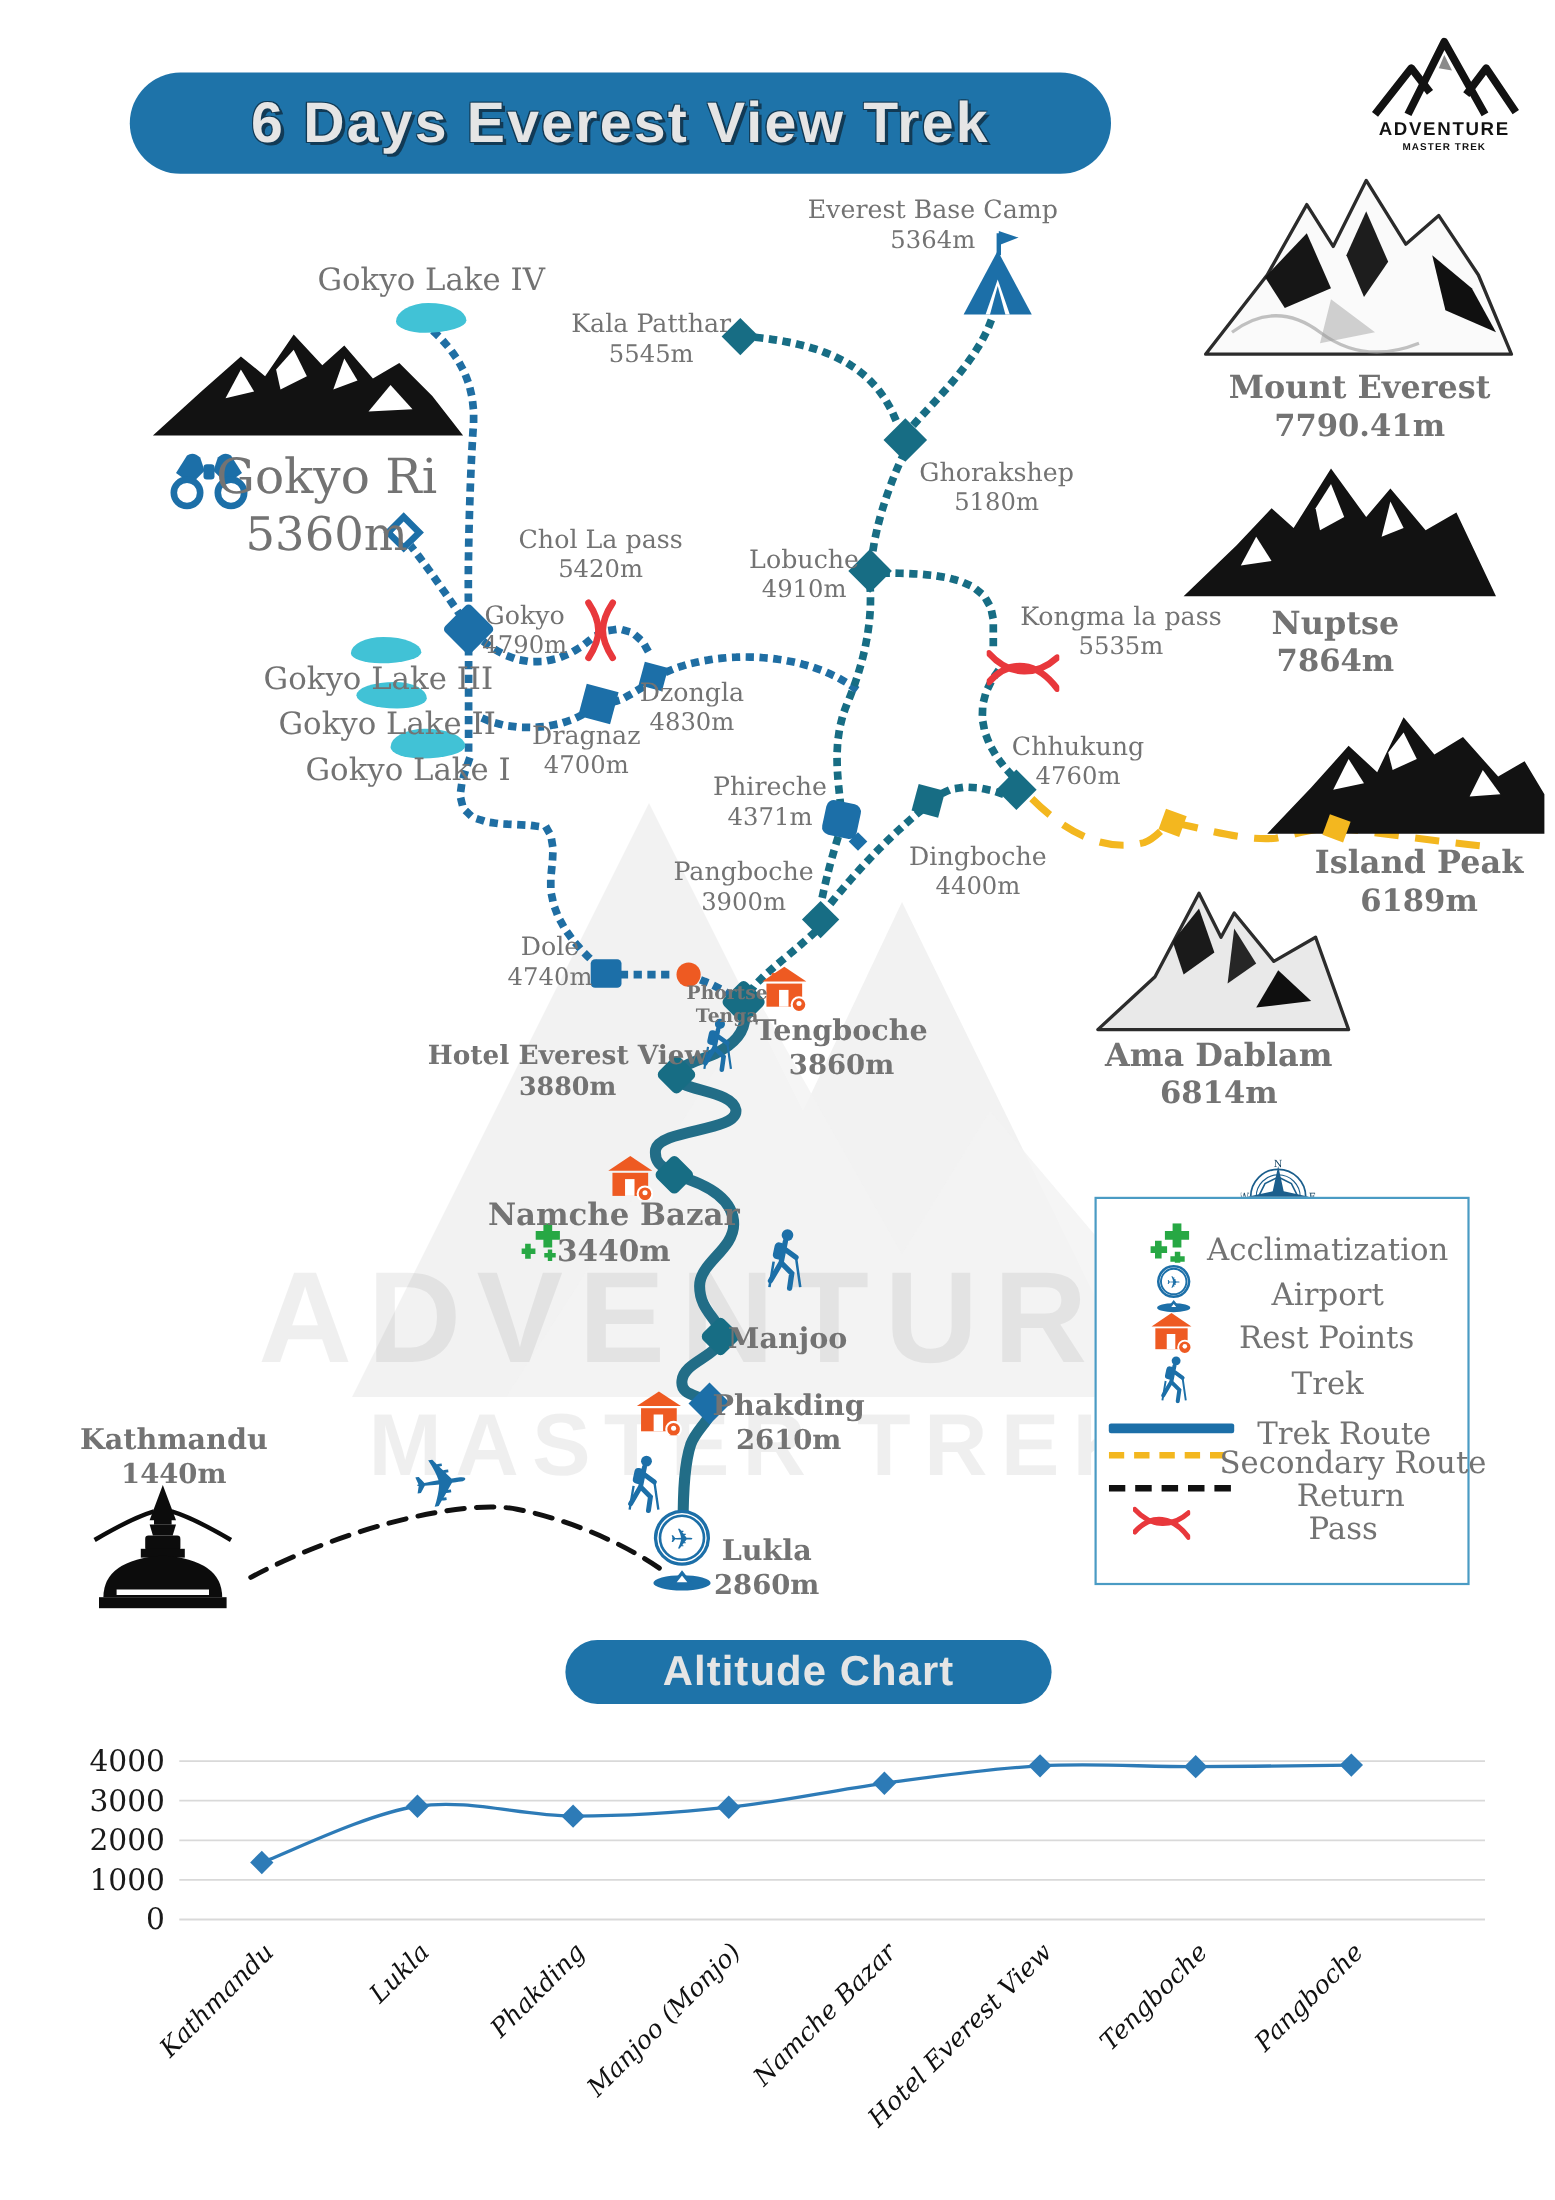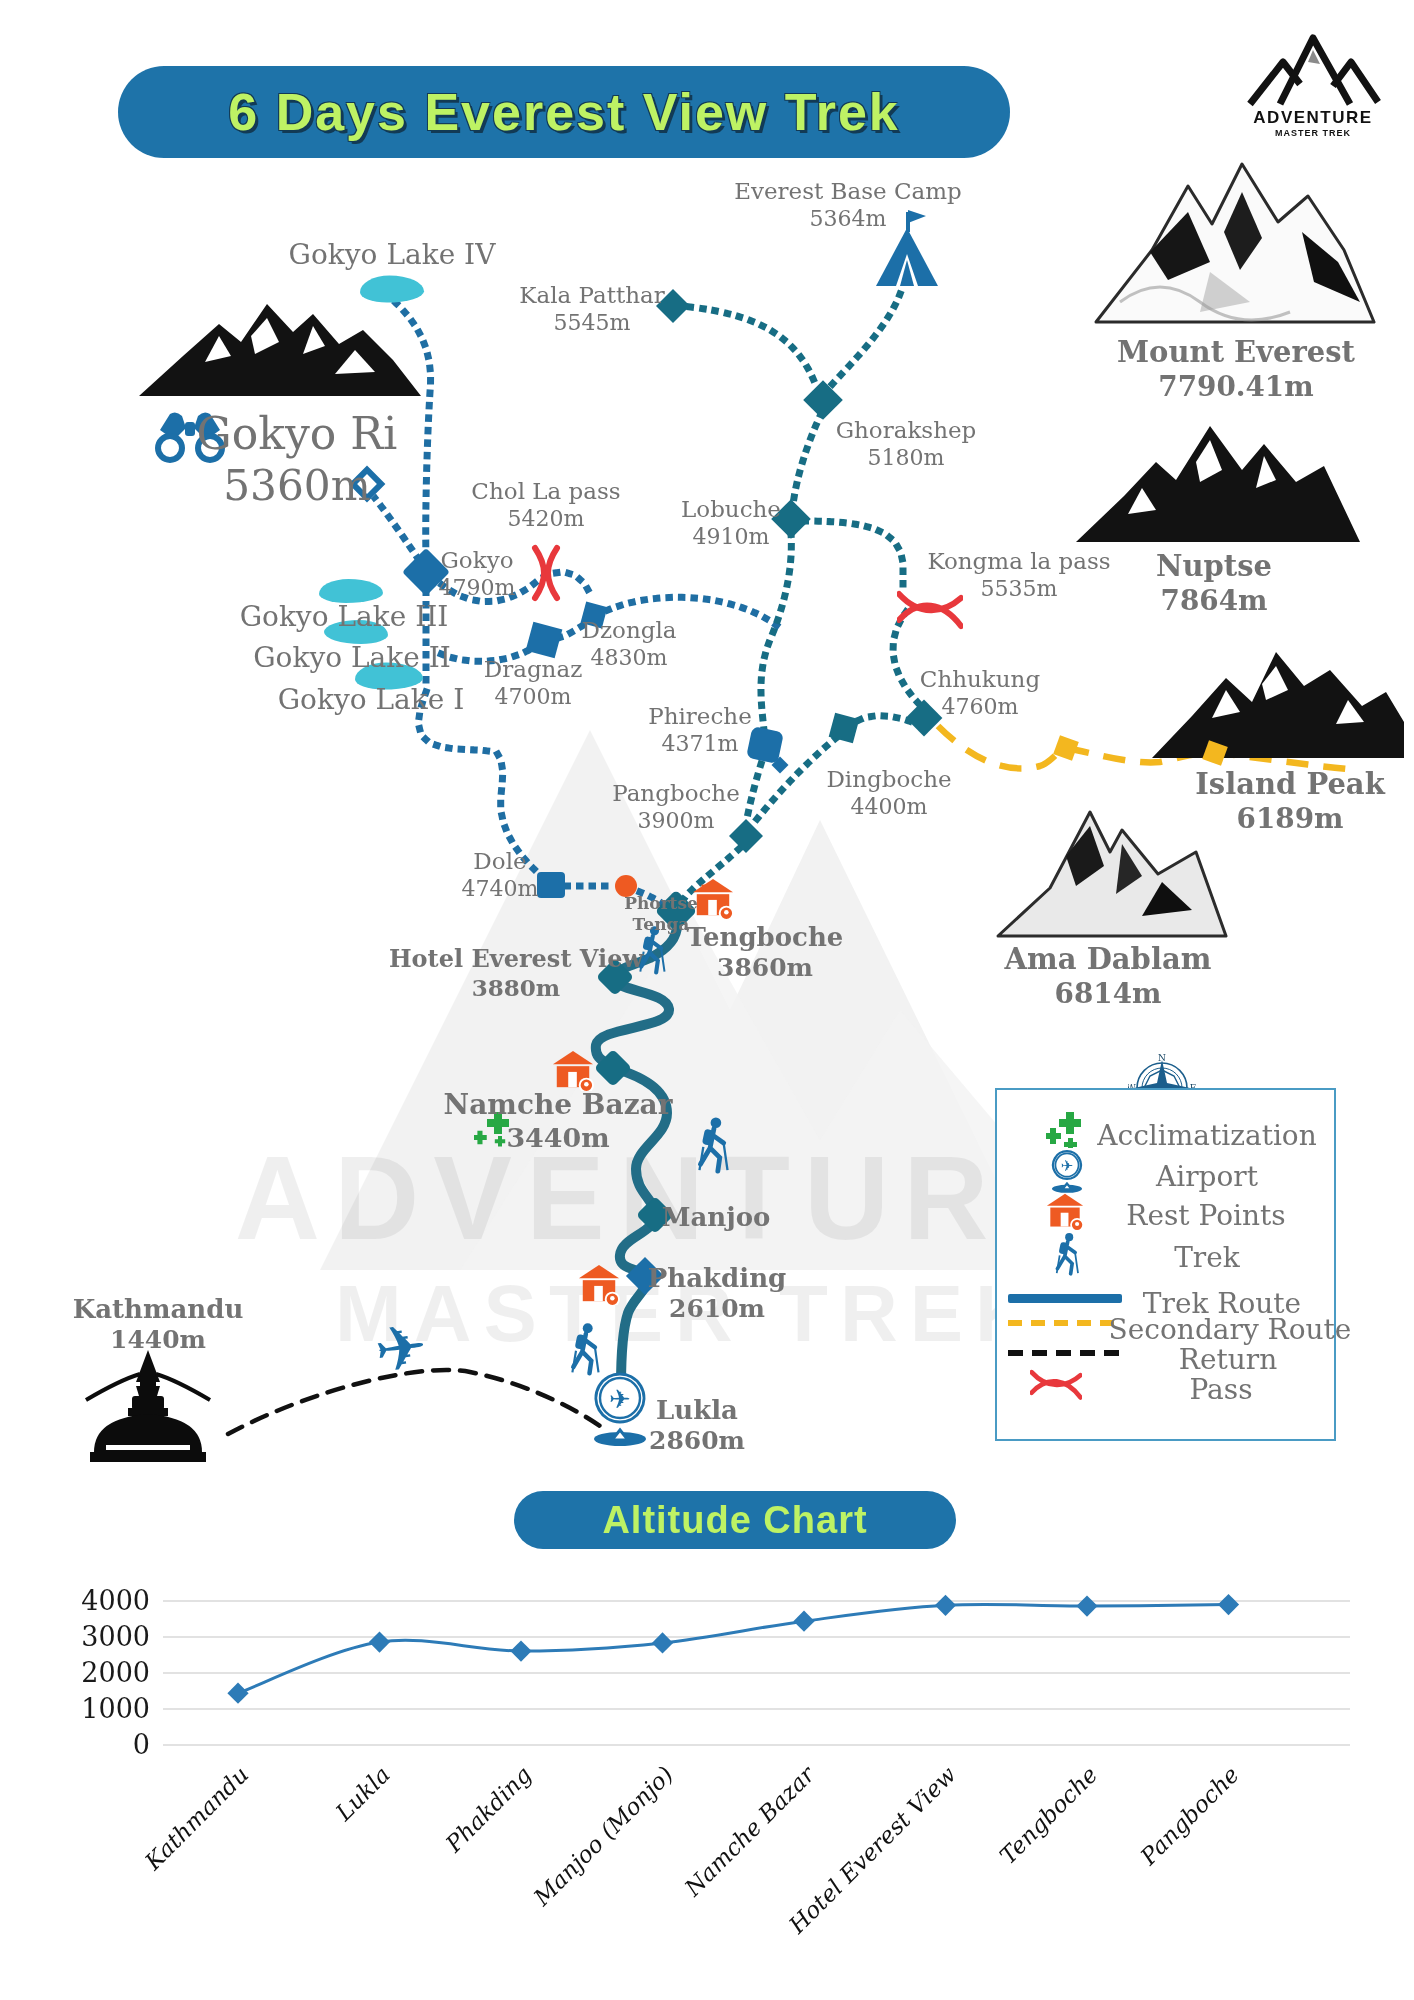--- a/index.html
+++ b/index.html
@@ -21,21 +21,21 @@
   .mark.r15{transform:translate(-50%,-50%) rotate(15deg);}
   .mark.r0{transform:translate(-50%,-50%);}
   .cblue{background:#1c6fa8;}
   .cteal{background:#176d84;}
   .cyel{background:#f3b71f;}
   .hollow{background:#fff;border:6px solid #1c6fa8;}
   .dot-orange{background:#ee5a22;border-radius:50%;}
   .lake{position:absolute;transform:translate(-50%,-50%);background:#41c2d6;
         border-radius:46% 54% 58% 42% / 62% 58% 42% 38%;}
   
-  .pill{position:absolute;background:#1e73a9;border-radius:46px;color:#bef264;
+  .pill{position:absolute;background:#1e73a9;border-radius:46px;color:#e5e5e5;
         font-family:"Liberation Sans", sans-serif;font-weight:bold;text-align:center;}
   #title-pill{left:118px;top:66px;width:892px;height:92px;line-height:92px;font-size:52px;
         letter-spacing:2px;text-shadow:3px 3px 0 #123a55,-1px -1px 0 #123a55,1px -1px 0 #123a55,-1px 1px 0 #123a55;}
   #chart-pill{left:514px;top:1491px;width:442px;height:58px;line-height:58px;font-size:38px;
         border-radius:29px;letter-spacing:1px;}
   
   .logo{position:absolute;left:1238px;top:30px;width:150px;text-align:center;color:#121212;
         font-family:"Liberation Sans", sans-serif;}
   .logo .l1{font-size:17px;font-weight:bold;letter-spacing:1.5px;margin-top:-2px;}
   .logo .l2{font-size:9px;font-weight:bold;letter-spacing:1px;}

